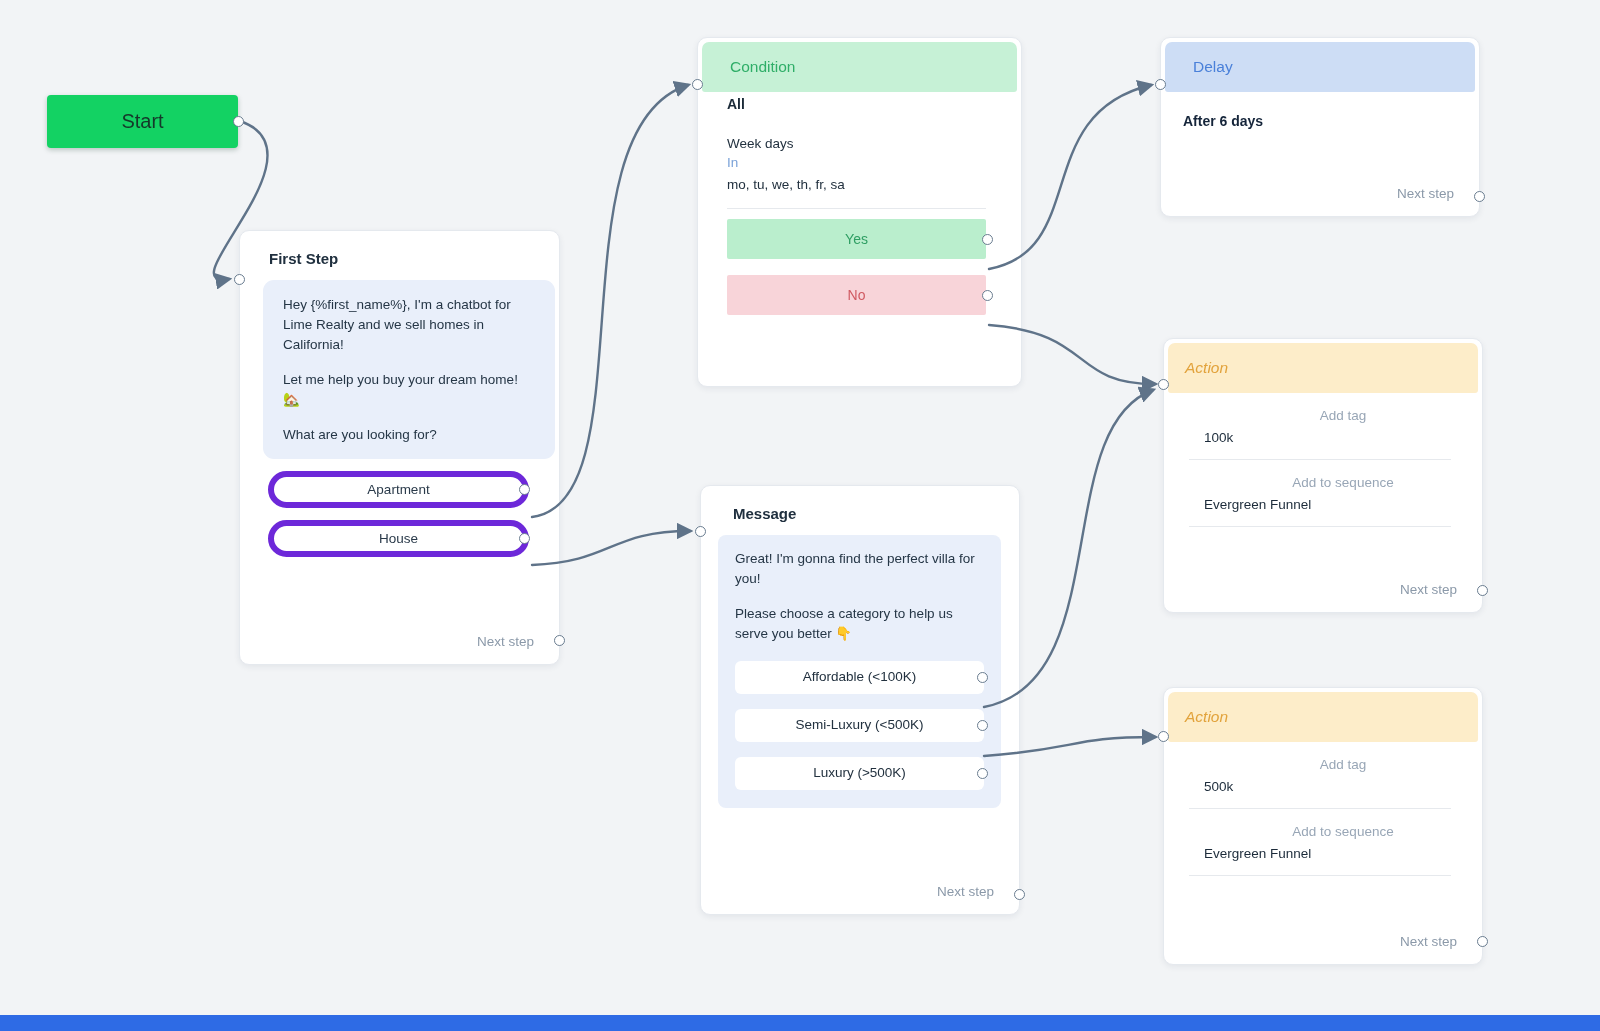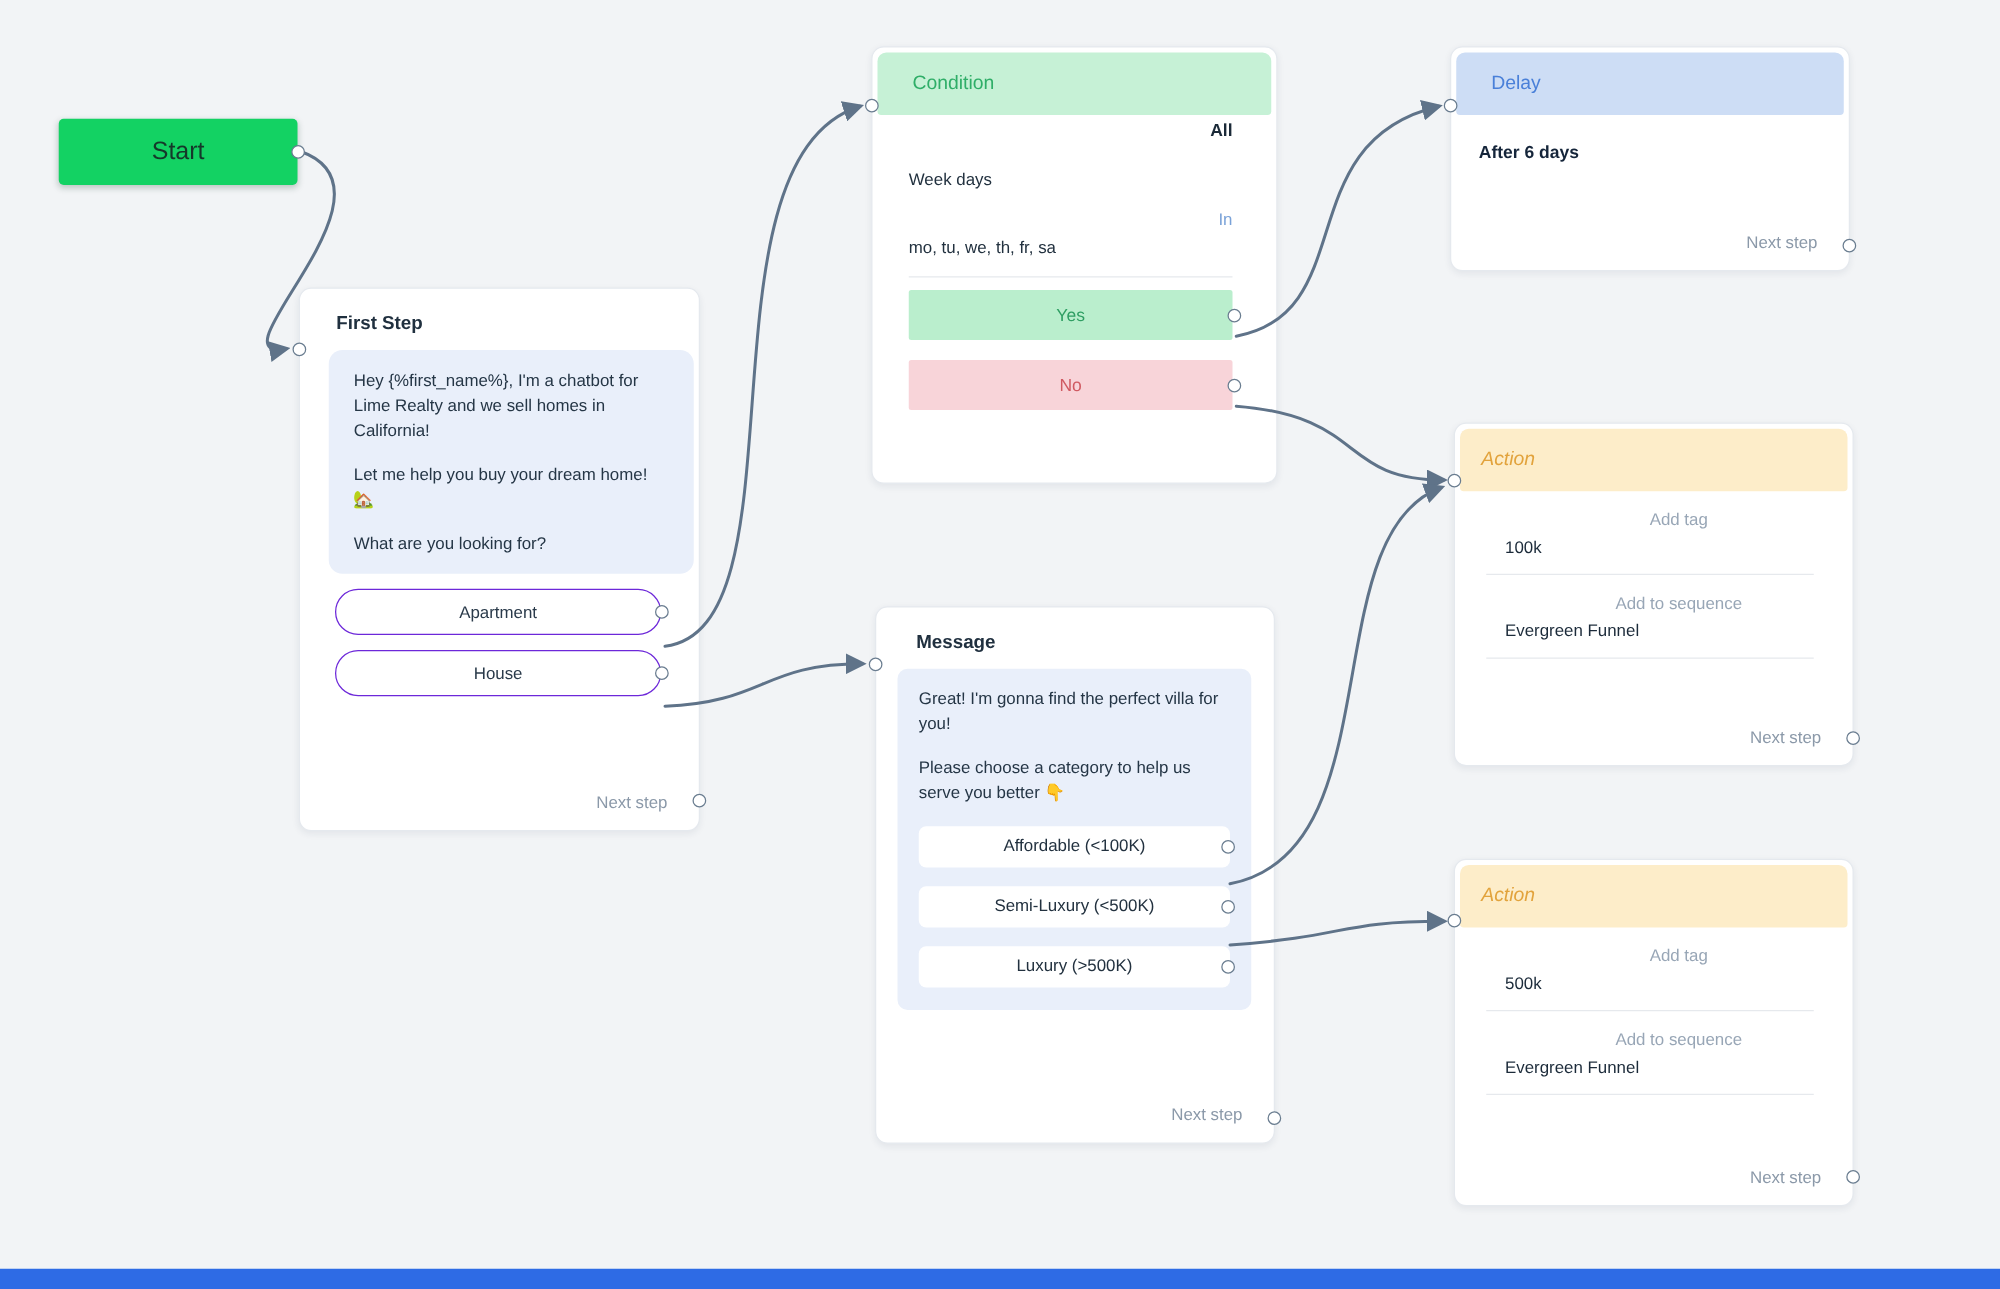--- a/index.html
+++ b/index.html
@@ -32,31 +32,31 @@
   .start-node .port { right:-6px; top:50%; margin-top:-5.5px; }
 
   
   .first-step { left:239px; top:230px; width:321px; height:435px; }
   .bubble { background:var(--bubble_bg,#e9effa); border-radius:8px; font-size:13.5px;
             line-height:1.48; color:#253646; }
   .fs-bubble { margin:13px 4px 0 23px; padding:15px 20px 14px;border-radius:11px; }
   .bubble p { margin:0 0 15px; }
   .bubble p:last-of-type { margin-bottom:0; }
   .pill { position:relative; margin:12px 30px 0 28px; height:37px; background:#fff;
-          border:1px solid #6d28d9; border-radius:19px; display:flex; align-items:center;
+          border:6px solid #6d28d9; border-radius:19px; display:flex; align-items:center;
           justify-content:center; font-size:13.5px; color:#2a3a4a; }
   .pill .port { right:-7px; top:50%; margin-top:-5.5px; }
 
   
   .condition { left:697px; top:37px; width:325px; height:350px; }
   .condition .header { background:var(--cond_bg,#c6f1d6); color:var(--cond_text,#2fae68); }
   .cond-body { padding:0 35px 0 29px; font-size:13.5px; color:#22313f; }
-  .cond-all { margin-top:3px; font-weight:700; font-size:14px; color:#1b2a38;text-align:right; }
+  .cond-all { margin-top:3px; font-weight:700; font-size:14px; color:#1b2a38; }
   .cond-field { margin-top:24px; }
-  .cond-op { margin-top:17px; color:var(--op_blue,#7aa2d8);text-align:right; }
+  .cond-op { margin-top:4px; color:var(--op_blue,#7aa2d8); }
   .cond-val { margin-top:7px; }
   .cond-body hr { border:0; border-top:1px solid #e6e9ed; margin:16px 0 0; }
   .choice { position:relative; height:40px; display:flex; align-items:center;
             justify-content:center; font-size:14px; border-radius:2px; }
   .choice-yes { margin-top:10px; background:var(--yes_bg,#baeecd); color:var(--yes_text,#2f9e63); }
   .choice-no  { margin-top:16px; background:var(--no_bg,#f8d4d9); color:var(--no_text,#d05a62); }
   .choice .port { right:-7px; top:50%; margin-top:-5.5px; }
 
   
   .delay { left:1160px; top:37px; width:320px; height:180px; }

